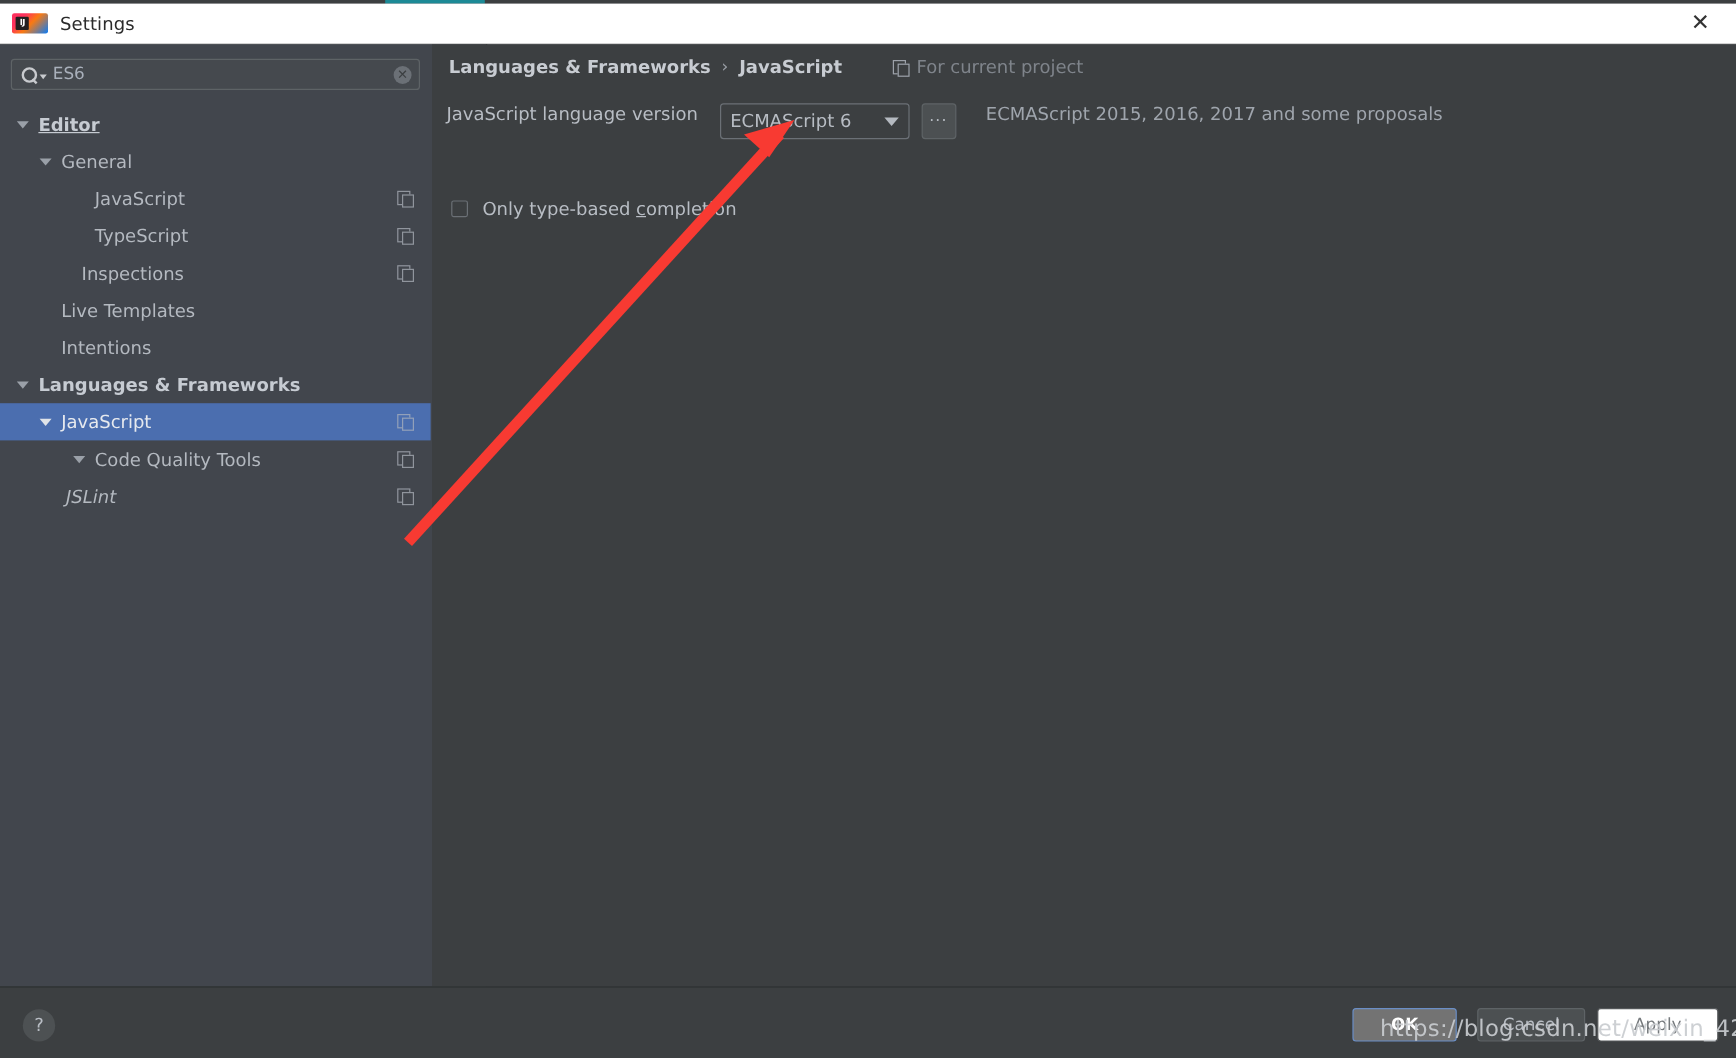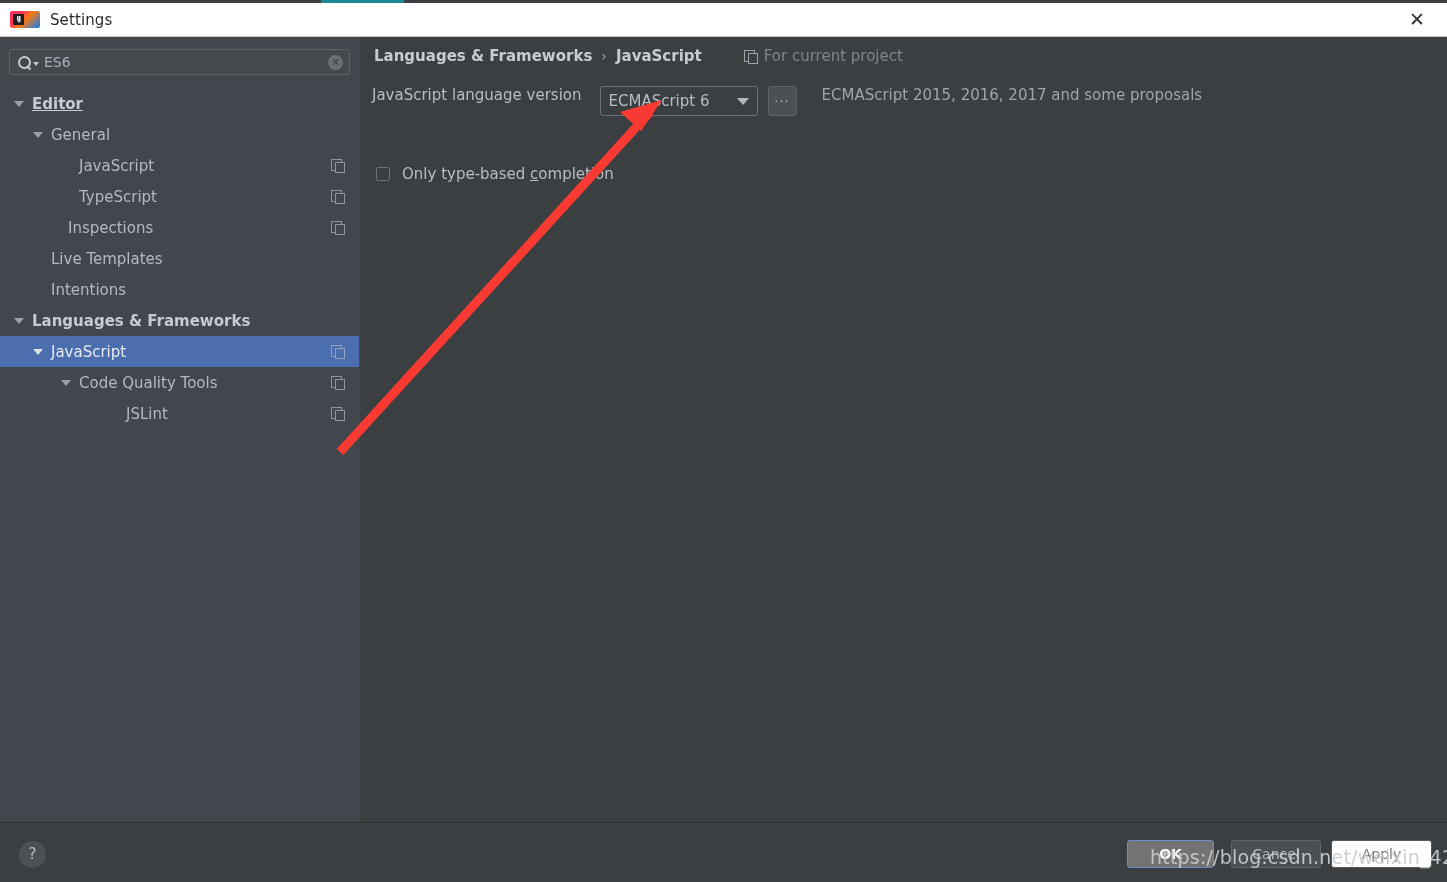--- a/index.html
+++ b/index.html
@@ -470,21 +470,21 @@
           <div class="tree-row selected" style="padding-left: 33px;">
             <span class="tw"></span>
             <span class="tree-label">JavaScript</span>
             <span class="cfgicon"></span>
           </div>
           <div class="tree-row" style="padding-left: 61px;">
             <span class="tw"></span>
             <span class="tree-label">Code Quality Tools</span>
             <span class="cfgicon"></span>
           </div>
-          <div class="tree-row" style="padding-left: 108px;">
+          <div class="tree-row" style="padding-left: 37px; font-style: italic;">
             <span class="tw hidden"></span>
             <span class="tree-label">JSLint</span>
             <span class="cfgicon"></span>
           </div>
         </div>
 
     </div>
 
     <div class="content">
 

